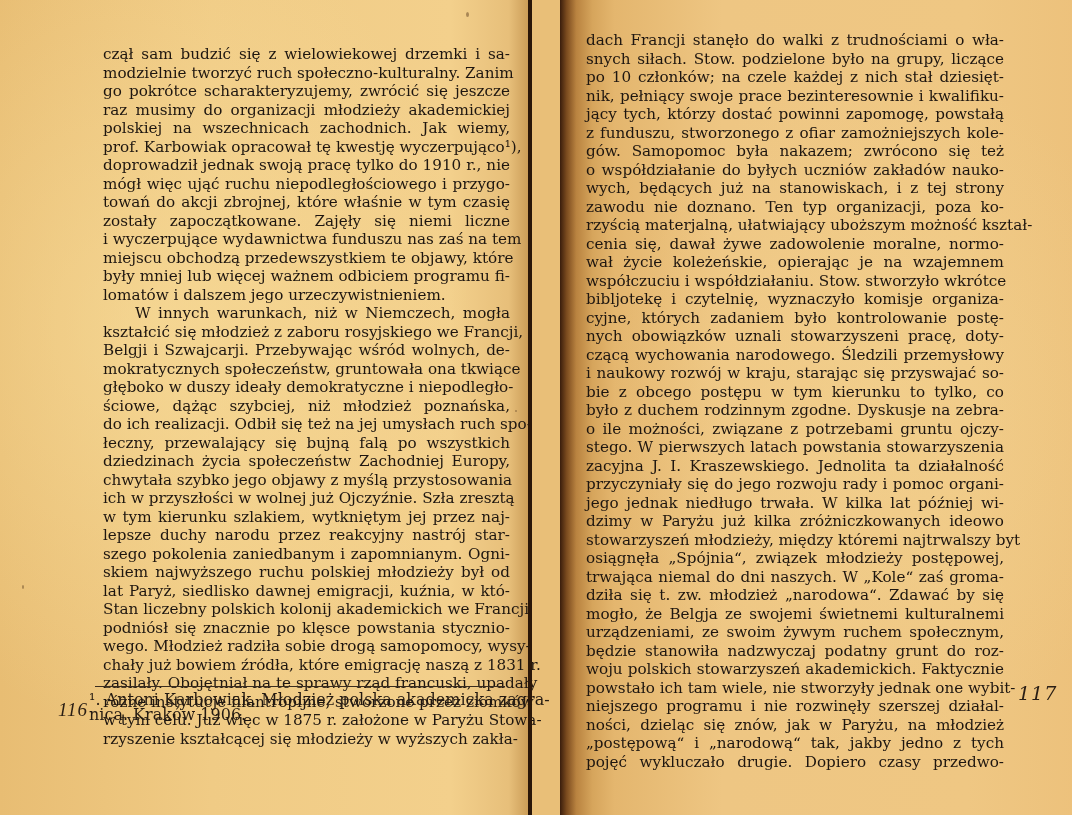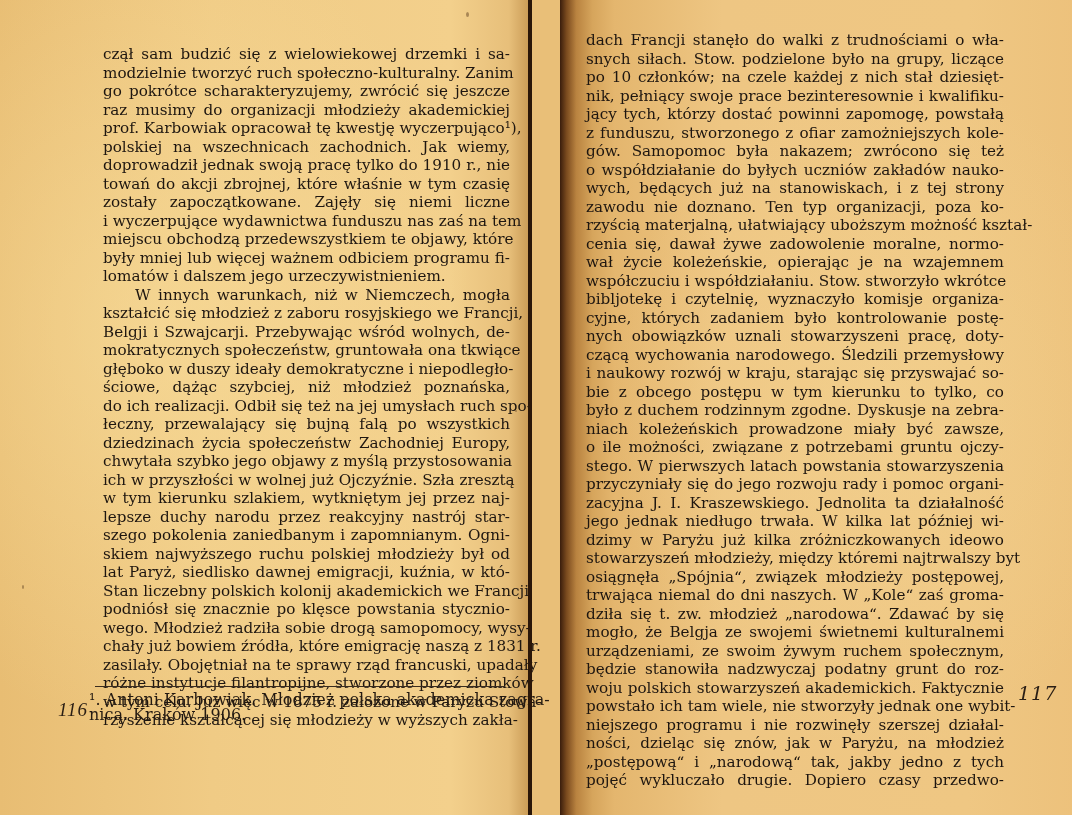--- a/index.html
+++ b/index.html
@@ -45,23 +45,24 @@
 </head>
 <body>
 
 <div class="spread">
   <div class="page page-left">
     <div class="text-col left-col" id="left-body">
         <span class="line">czął sam budzić się z wielowiekowej drzemki i sa-</span>
         <span class="line">modzielnie tworzyć ruch społeczno-kulturalny. Zanim</span>
         <span class="line">go pokrótce scharakteryzujemy, zwrócić się jeszcze</span>
         <span class="line">raz musimy do organizacji młodzieży akademickiej</span>
+        <span class="line">polskiej na wszechnicach zachodnich. Jak wiemy,</span>
         <span class="line">prof. Karbowiak opracował tę kwestję wyczerpująco¹),</span>
-        <span class="line">polskiej na wszechnicach zachodnich. Jak wiemy,</span>
         <span class="line">doprowadził jednak swoją pracę tylko do 1910 r., nie</span>
+        <span class="line">mógł więc ująć ruchu niepodległościowego i przygo-</span>
         <span class="line">towań do akcji zbrojnej, które właśnie w tym czasię</span>
         <span class="line">zostały zapoczątkowane. Zajęły się niemi liczne</span>
         <span class="line">i wyczerpujące wydawnictwa funduszu nas zaś na tem</span>
         <span class="line">miejscu obchodzą przedewszystkiem te objawy, które</span>
         <span class="line">były mniej lub więcej ważnem odbiciem programu fi-</span>
         <span class="line last">lomatów i dalszem jego urzeczywistnieniem.</span>
         <span class="line indent">W innych warunkach, niż w Niemczech, mogła</span>
         <span class="line">kształcić się młodzież z zaboru rosyjskiego we Francji,</span>
         <span class="line">Belgji i Szwajcarji. Przebywając wśród wolnych, de-</span>
         <span class="line">mokratycznych społeczeństw, gruntowała ona tkwiące</span>
@@ -113,25 +114,24 @@
         <span class="line">cenia się, dawał żywe zadowolenie moralne, normo-</span>
         <span class="line">wał życie koleżeńskie, opierając je na wzajemnem</span>
         <span class="line">współczuciu i współdziałaniu. Stow. stworzyło wkrótce</span>
         <span class="line">bibljotekę i czytelnię, wyznaczyło komisje organiza-</span>
         <span class="line">cyjne, których zadaniem było kontrolowanie postę-</span>
         <span class="line">nych obowiązków uznali stowarzyszeni pracę, doty-</span>
         <span class="line">czącą wychowania narodowego. Śledzili przemysłowy</span>
         <span class="line">i naukowy rozwój w kraju, starając się przyswajać so-</span>
         <span class="line">bie z obcego postępu w tym kierunku to tylko, co</span>
         <span class="line">było z duchem rodzinnym zgodne. Dyskusje na zebra-</span>
-        <span class="line">niach koleżeńskich prowadzone miały być zawsze,</span>
         <span class="line">o ile możności, związane z potrzebami gruntu ojczy-</span>
         <span class="line">stego. W pierwszych latach powstania stowarzyszenia</span>
+        <span class="line">zacyjna J. I. Kraszewskiego. Jednolita ta działalność</span>
         <span class="line">przyczyniały się do jego rozwoju rady i pomoc organi-</span>
-        <span class="line">zacyjna J. I. Kraszewskiego. Jednolita ta działalność</span>
         <span class="line">jego jednak niedługo trwała. W kilka lat później wi-</span>
         <span class="line">dzimy w Paryżu już kilka zróżniczkowanych ideowo</span>
         <span class="line">stowarzyszeń młodzieży, między któremi najtrwalszy byt</span>
         <span class="line">osiągnęła „Spójnia“, związek młodzieży postępowej,</span>
         <span class="line">trwająca niemal do dni naszych. W „Kole“ zaś groma-</span>
         <span class="line">dziła się t. zw. młodzież „narodowa“. Zdawać by się</span>
         <span class="line">mogło, że Belgja ze swojemi świetnemi kulturalnemi</span>
         <span class="line">urządzeniami, ze swoim żywym ruchem społecznym,</span>
         <span class="line">będzie stanowiła nadzwyczaj podatny grunt do roz-</span>
         <span class="line">woju polskich stowarzyszeń akademickich. Faktycznie</span>

